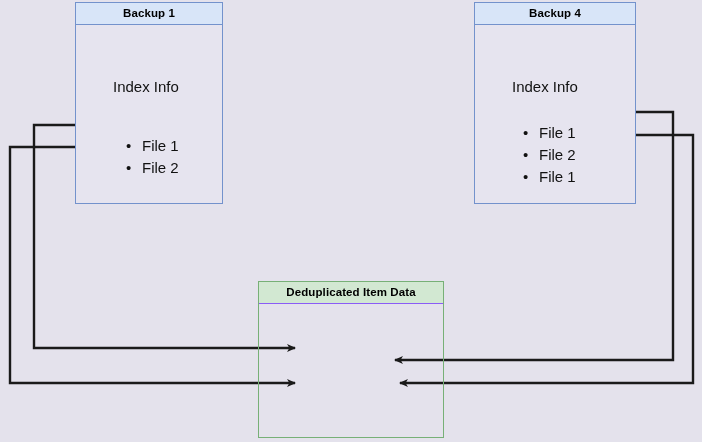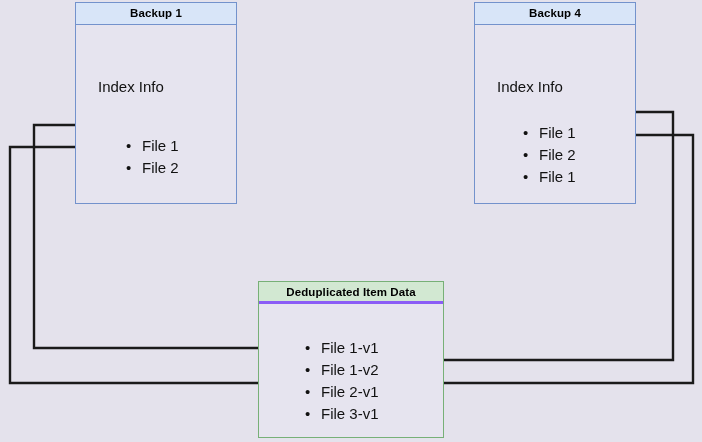--- a/index.html
+++ b/index.html
@@ -49,27 +49,28 @@
   }
   .box-blue .box-header {
     background: #d8e5f8;
     border-bottom: 1px solid #7392cc;
   }
   .box-green {
     border: 1px solid #77b077;
   }
   .box-green .box-header {
     background: #d2e8d2;
-    border-bottom: 3px solid #8b5cf6;
+    border-bottom: 1px solid #8b5cf6;
   }
   .index-label {
     position: absolute;
     font-size: 15px;
     color: #111111;
     white-space: nowrap;
+    margin-left: 15px;
   }
   .file-list {
     position: absolute;
     margin: 0;
     padding: 0;
     list-style: none;
   }
   .file-list li {
     font-size: 15px;
     color: #111111;
@@ -109,21 +110,21 @@
       <path d="M 124 125 L 34 125 L 34 348 L 295 348" marker-end="url(#arrow-right)"></path>
 
       <path d="M 124 147 L 10 147 L 10 383 L 295 383" marker-end="url(#arrow-right)"></path>
 
       <path d="M 600 112 L 673 112 L 673 360 L 395 360" marker-end="url(#arrow-left)"></path>
 
       <path d="M 600 135 L 693 135 L 693 383 L 400 383" marker-end="url(#arrow-left)"></path>
     </g>
   </svg>
 
-  <div class="box box-blue" style="left:75px; top:2px; width:162px; height:202px;">
+  <div class="box box-blue" style="left:75px; top:2px; width:148px; height:202px;">
     <div class="box-header">Backup 1</div>
     <div class="box-body" style="height:178px;">
       <div class="index-label" style="left:22px; top:53px;">Index Info</div>
       <ul class="file-list" style="left:50px; top:110px;">
         <li>File 1</li>
         <li>File 2</li>
       </ul>
     </div>
   </div>
 
@@ -134,23 +135,15 @@
       <ul class="file-list" style="left:48px; top:97px;">
         <li>File 1</li>
         <li>File 2</li>
         <li>File 1</li>
       </ul>
     </div>
   </div>
 
   <div class="box box-green" style="left:258px; top:281px; width:186px; height:157px;">
     <div class="box-header">Deduplicated Item Data</div>
-    <div class="box-body" style="height:133px;">
-      <ul class="file-list" style="left:46px; top:33px;">
-        <li>File 1-v1</li>
-        <li>File 1-v2</li>
-        <li>File 2-v1</li>
-        <li>File 3-v1</li>
-      </ul>
-    </div>
   </div>
 
 </div>
 
 </body></html>

